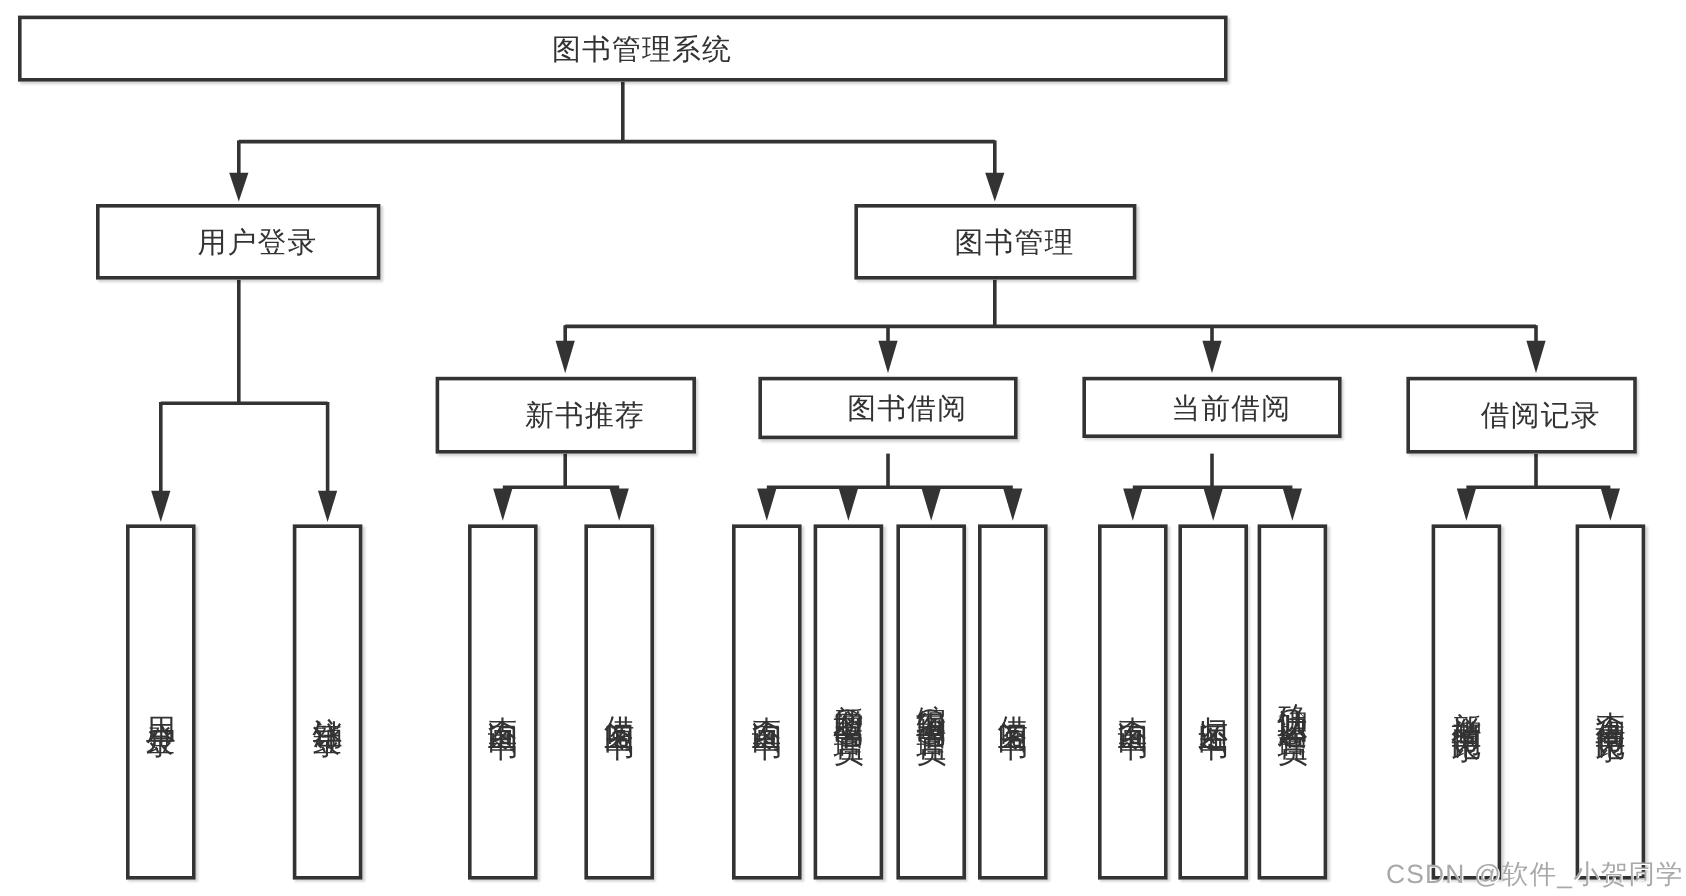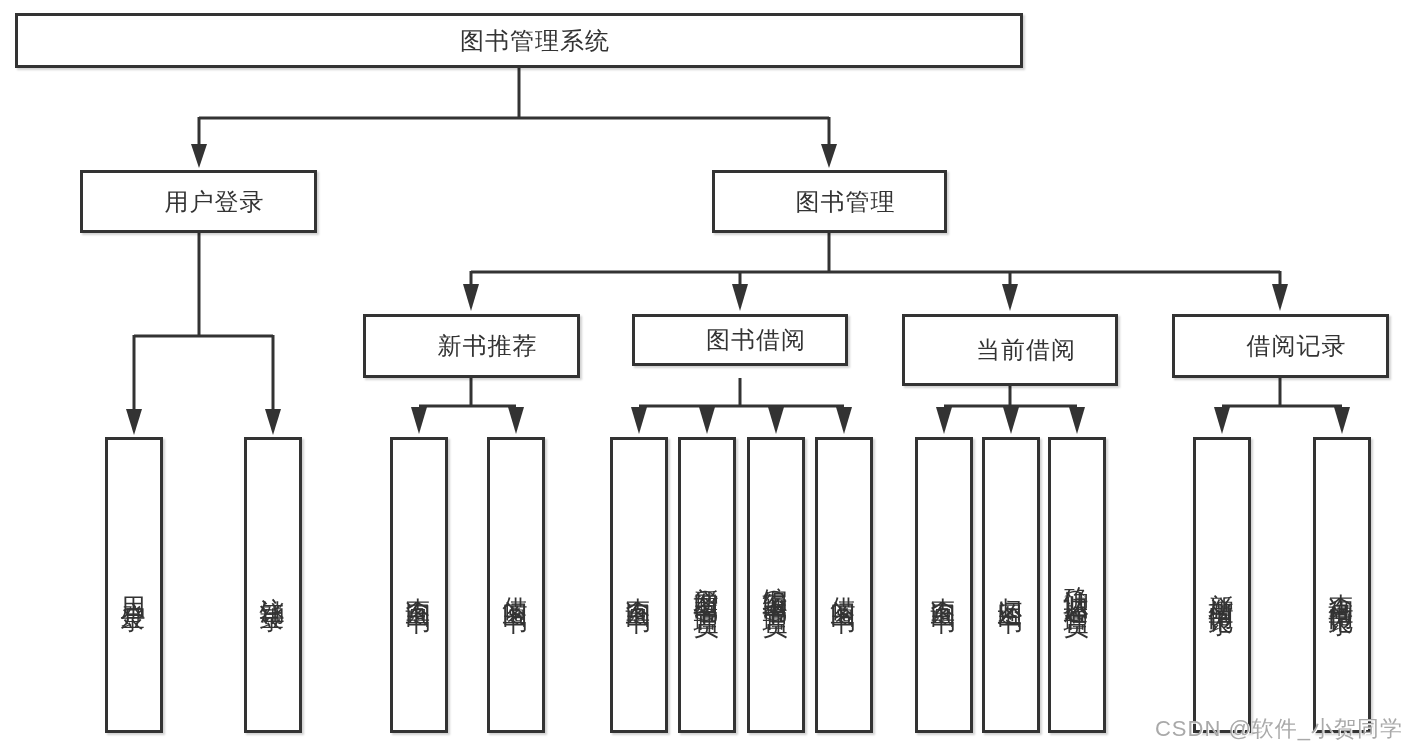--- a/index.html
+++ b/index.html
@@ -143,24 +143,24 @@
   <div class="hbox" style="left:363px; top:314px; width:217px; height:64px;">
     <span>新书推荐</span>
   </div>
 
   <div class="hbox" style="left:712px; top:170px; width:235px; height:63px;">
     <span>图书管理</span>
   </div>
   <div class="hbox" style="left:632px; top:314px; width:216px; height:52px;">
     <span>图书借阅</span>
   </div>
-  <div class="hbox" style="left:902px; top:314px; width:216px; height:72px;">
+  <div class="hbox" style="left:902px; top:314px; width:216px; height:51px;">
     <span>当前借阅</span>
   </div>
-  <div class="hbox" style="left:1172px; top:314px; width:217px; height:64px;justify-content:center;">
+  <div class="hbox" style="left:1172px; top:314px; width:192px; height:64px;justify-content:center;">
     <span>借阅记录</span>
   </div>
 
   <div class="vbox" style="left:105px;">
     <span>用户登录</span>
   </div>
   <div class="vbox" style="left:244px;">
     <span>注销登录</span>
   </div>
   <div class="vbox" style="left:390px;">

